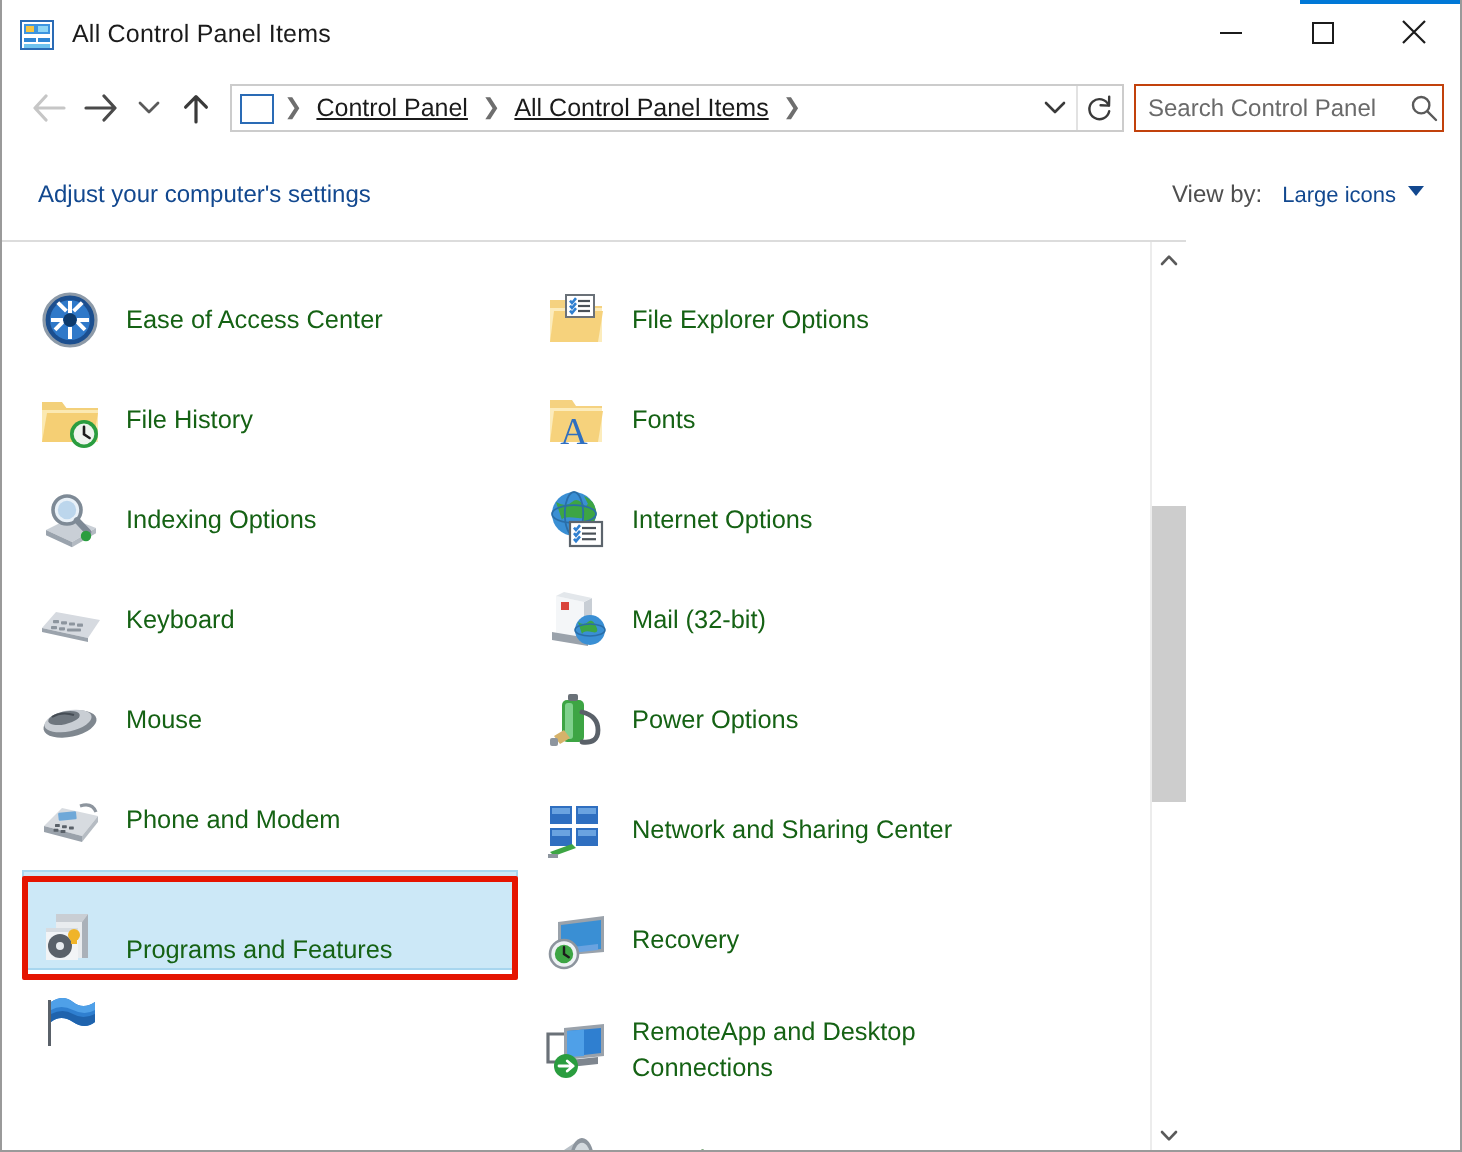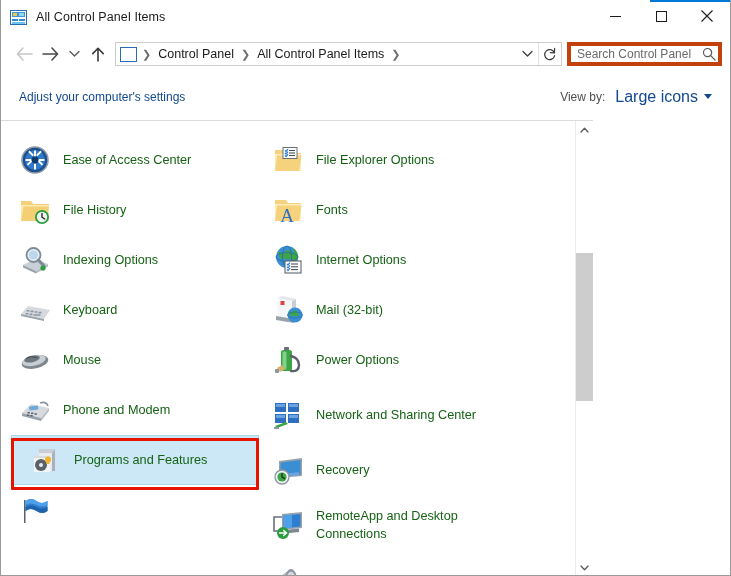--- a/index.html
+++ b/index.html
@@ -131,20 +131,21 @@
     border: 1px solid #2a6bb5;
     background: #ffffff;
     box-sizing: border-box;
     flex: 0 0 auto;
   }
   .crumb {
     font-size: 12.5px;
     color: #1b1b1b;
     padding: 0 2px;
     white-space: nowrap;
+    text-decoration: underline;
   }
   .crumb-sep {
     color: #6e6e6e;
     font-size: 11px;
     padding: 0 5px;
     line-height: 1;
     user-select: none;
   }
   .addr-spacer { flex: 1 1 auto; }
   .addr-btn {
@@ -152,21 +153,21 @@
     display: flex; align-items: center; justify-content: center;
     flex: 0 0 auto;
   }
   .addr-divider {
     width: 1px; height: 22px; background: #e2e2e2;
     flex: 0 0 auto;
   }
   .searchbox {
     width: 155px; height: 24px;
     margin-left: 5px;
-    border: 4px solid #c2410c;
+    border: 1px solid #c2410c;
     background: #ffffff;
     display: flex;
     align-items: center;
     box-sizing: border-box;
     flex: 0 0 auto;
   }
   .searchbox input {
     flex: 1 1 auto;
     border: none; outline: none;
     font-family: "Liberation Sans", sans-serif;
@@ -192,21 +193,21 @@
     color: #12488f;
     white-space: nowrap;
   }
   .subhead-spacer { flex: 1 1 auto; }
   .viewby-label {
     font-size: 12px;
     color: #4f4f4f;
     margin-right: 10px;
   }
   .viewby-value {
-    font-size: 16px;
+    font-size: 11px;
     color: #12488f;
     white-space: nowrap;
   }
   .viewby-caret {
     display: inline-block;
     margin-left: 6px;
     width: 0; height: 0;
     border-left: 4.5px solid transparent;
     border-right: 4.5px solid transparent;
     border-top: 5px solid #12488f;
@@ -242,21 +243,22 @@
     position: relative;
     height: 50px;
     display: flex;
     align-items: center;
     padding-left: 8px;
     box-sizing: border-box;
   }
   .cpitem.selected {
     background: #cce8f7;
     border: 1px solid #a8d6ef;
-    padding-left: 18px;
+    padding-left: 7px;
+    align-items: flex-end;
   }
   .cpitem .ico {
     width: 32px; height: 32px;
     flex: 0 0 auto;
     margin-right: 12px;
     position: relative;
   }
   .cpitem .lbl {
     font-size: 12.7px;
     color: #156214;

